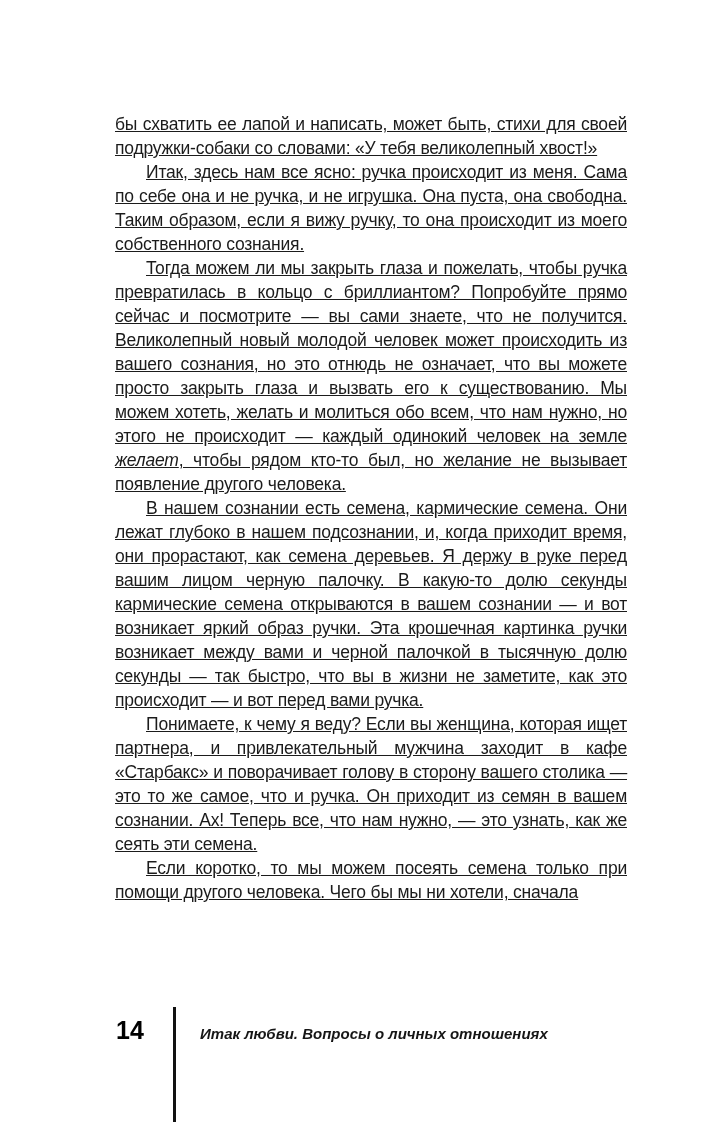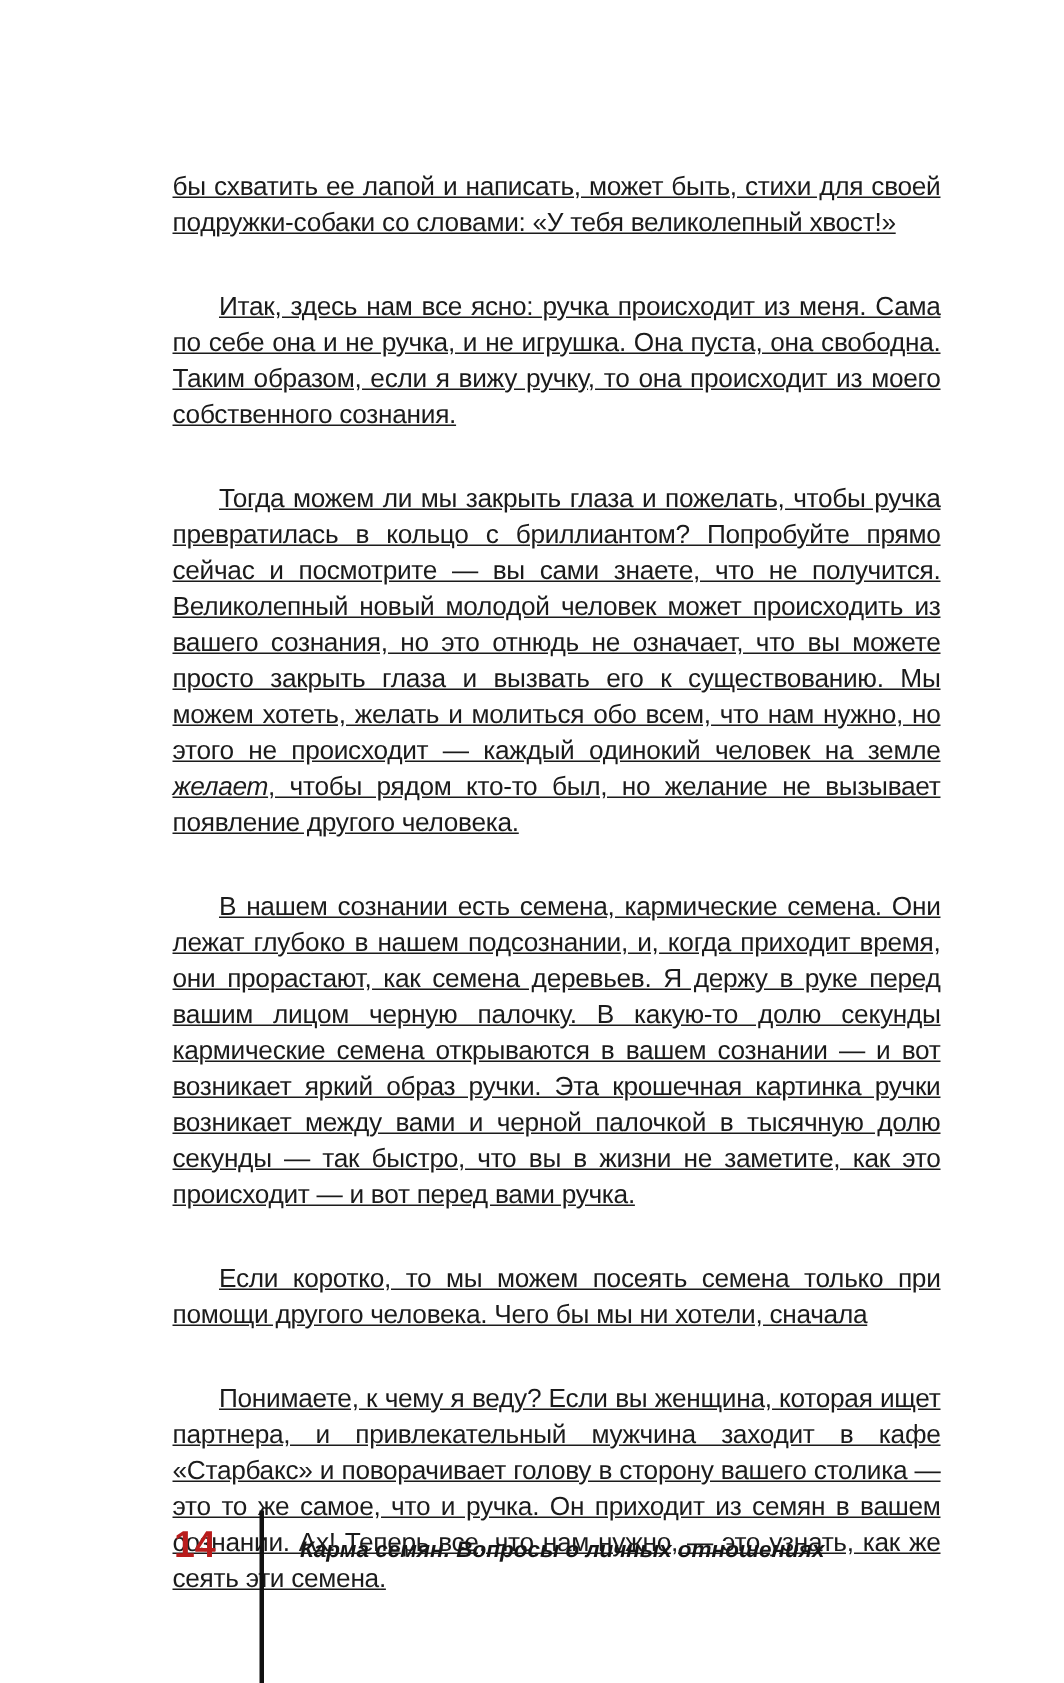--- a/index.html
+++ b/index.html
@@ -28,32 +28,31 @@
     line-height: 24px;
     text-align: justify;
     letter-spacing: -0.2px;
     text-decoration: underline;
   }
   .text-block p {
     margin: 0;
   }
   .text-block p.indent {
     text-indent: 31px;
-    margin-top: 32px;
   }
   .italic {
     font-style: italic;
   }
   .page-number {
     position: absolute;
     left: 116px;
     top: 1016px;
     font-size: 25px;
     font-weight: 700;
-    color: #b91c1c;
+    color: #000000;
   }
   .footer-rule {
     position: absolute;
     left: 173px;
     top: 1007px;
     width: 3px;
     height: 115px;
     background: #111;
   }
   .running-title {
@@ -71,23 +70,23 @@
 <body>
 
 <div class="page">
 
   <main class="text-block">
 
   <p><span>бы схватить ее лапой и написать, может быть, стихи для своей подружки-собаки со словами: «У тебя великолепный хвост!»</span></p>
       <p class="indent"><span>Итак, здесь нам все ясно: ручка происходит из меня. Сама по себе она и не ручка, и не игрушка. Она пуста, она свободна. Таким образом, если я вижу ручку, то она происходит из моего собственного сознания.</span></p>
       <p class="indent"><span>Тогда можем ли мы закрыть глаза и пожелать, чтобы ручка превратилась в кольцо с бриллиантом? Попробуйте прямо сейчас и посмотрите — вы сами знаете, что не получится. Великолепный новый молодой человек может происходить из вашего сознания, но это отнюдь не означает, что вы можете просто закрыть глаза и вызвать его к существованию. Мы можем хотеть, желать и молиться обо всем, что нам нужно, но этого не происходит — каждый одинокий человек на земле </span><span class="italic">желает</span><span>, чтобы рядом кто-то был, но желание не вызывает появление другого человека.</span></p>
       <p class="indent"><span>В нашем сознании есть семена, кармические семена. Они лежат глубоко в нашем подсознании, и, когда приходит время, они прорастают, как семена деревьев. Я держу в руке перед вашим лицом черную палочку. В какую-то долю секунды кармические семена открываются в вашем сознании — и вот возникает яркий образ ручки. Эта крошечная картинка ручки возникает между вами и черной палочкой в тысячную долю секунды — так быстро, что вы в жизни не заметите, как это происходит — и вот перед вами ручка.</span></p>
+      <p class="indent"><span>Понимаете, к чему я веду? Если вы женщина, которая ищет партнера, и привлекательный мужчина заходит в кафе «Старбакс» и поворачивает голову в сторону вашего столика — это то же самое, что и ручка. Он приходит из семян в вашем сознании. Ах! Теперь все, что нам нужно, — это узнать, как же сеять эти семена.</span></p>
       <p class="indent"><span>Если коротко, то мы можем посеять семена только при помощи другого человека. Чего бы мы ни хотели, сначала</span></p>
-      <p class="indent"><span>Понимаете, к чему я веду? Если вы женщина, которая ищет партнера, и привлекательный мужчина заходит в кафе «Старбакс» и поворачивает голову в сторону вашего столика — это то же самое, что и ручка. Он приходит из семян в вашем сознании. Ах! Теперь все, что нам нужно, — это узнать, как же сеять эти семена.</span></p>
     </main>
 
   <div class="page-number">14</div>
 
   <div class="footer-rule"></div>
 
-  <div class="running-title">Карма семян. Вопросы о личных отношениях</div>
+  <div class="running-title">Итак любви. Вопросы о личных отношениях</div>
 
 </div>
 
 </body></html>

